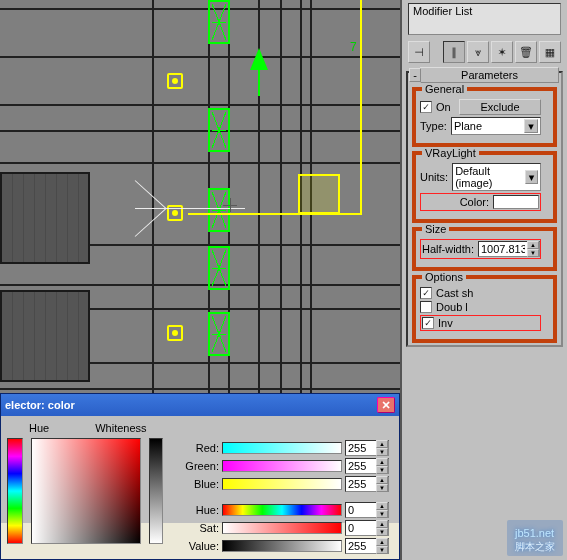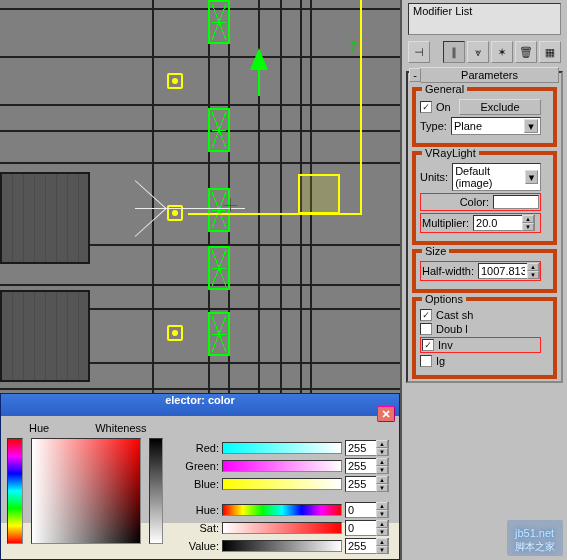--- a/index.html
+++ b/index.html
@@ -72,21 +72,21 @@
 .numfield{display:flex;align-items:center;border:1px inset #888;background:#fff;height:16px;}
 .numfield input{border:0;width:48px;padding:0 2px;font-size:11px;}
 .sp{width:12px;height:16px;display:flex;flex-direction:column;}
 .sp div{flex:1;border:1px outset #ddd;background:#c0c0c0;font-size:6px;text-align:center;line-height:6px;}
 .hl-red{border:1.5px solid #ff2222 !important;padding:1px;}
 .disabled{color:#888;}
 .disabled .numfield{background:#d8d8d8;}
 
 
 .dlg{position:absolute;left:0;top:393px;width:400px;height:167px;background:#ece9d8;border:1px solid #0a246a;}
-.titlebar{height:22px;background:linear-gradient(#3b77dd,#2a5fc7);color:#fff;display:flex;align-items:center;padding:0 4px;font-weight:bold;flex-direction:column;}
+.titlebar{height:22px;background:linear-gradient(#3b77dd,#2a5fc7);color:#fff;display:flex;align-items:center;padding:0 4px;font-weight:bold;}
 .titlebar .x{margin-left:auto;width:18px;height:16px;background:#e8736a;border:1px outset #f0a;color:#fff;text-align:center;line-height:14px;font-weight:bold;border-radius:2px;}
 .dlgbody{background:#c0c0c0;height:107px;padding:4px 6px;}
 .hw{display:flex;gap:46px;margin:2px 0 2px 22px;}
 .picker{display:flex;gap:8px;margin-top:4px;}
 .huecol{width:16px;height:106px;background:linear-gradient(to bottom,red,magenta,blue,cyan,lime,yellow,red);border:1px inset #888;}
 .sqcol{width:110px;height:106px;border:1px inset #888;background:linear-gradient(to right,#fff,rgba(255,255,255,0)),linear-gradient(to top,#000,red);}
 .wcol{width:14px;height:106px;border:1px inset #888;background:linear-gradient(#000,#fff);}
 .rgbpane{margin-left:8px;}
 .rgbrow{display:flex;align-items:center;margin:2px 0;gap:3px;}
 .rgbrow .lbl{width:40px;text-align:right;}
@@ -210,30 +210,20 @@
         <span class="lbl">Units:</span>
         <div class="dd">
           <span>Default (image)</span>
           <span class="arrow">▾</span>
         </div>
       </div>
       <div class="row hl-red" style="justify-content:flex-end">
         <span class="lbl">Color:</span>
         <div class="swatch"></div>
       </div>
-      <div class="row hl-red">
-        <span class="lbl">Multiplier:</span>
-        <div class="numfield">
-          <input value="20.0" style="">
-          <div class="sp">
-              <div>▲</div>
-              <div>▼</div>
-            </div>
-        </div>
-      </div>
     </div>
 
     <div class="group">
       <span class="gt">Size</span>
       <div class="row hl-red">
         <span class="lbl">Half-width:</span>
         <div class="numfield">
           <input value="1007.813" style="">
           <div class="sp">
               <div>▲</div>
@@ -250,24 +240,20 @@
           <span class="lbl">Cast sh</span>
         </div>
       <div class="row">
           <span class="chk"></span>
           <span class="lbl">Doub l</span>
         </div>
       <div class="row hl-red">
           <span class="chk">✓</span>
           <span class="lbl">Inv</span>
         </div>
-      <div class="row">
-          <span class="chk"></span>
-          <span class="lbl">Ig</span>
-        </div>
     </div>
   </div>
 </div>
 
 <div class="dlg">
   <div class="titlebar">
     <span>elector: color</span>
     <span class="x">✕</span>
   </div>
   <div class="dlgbody">

